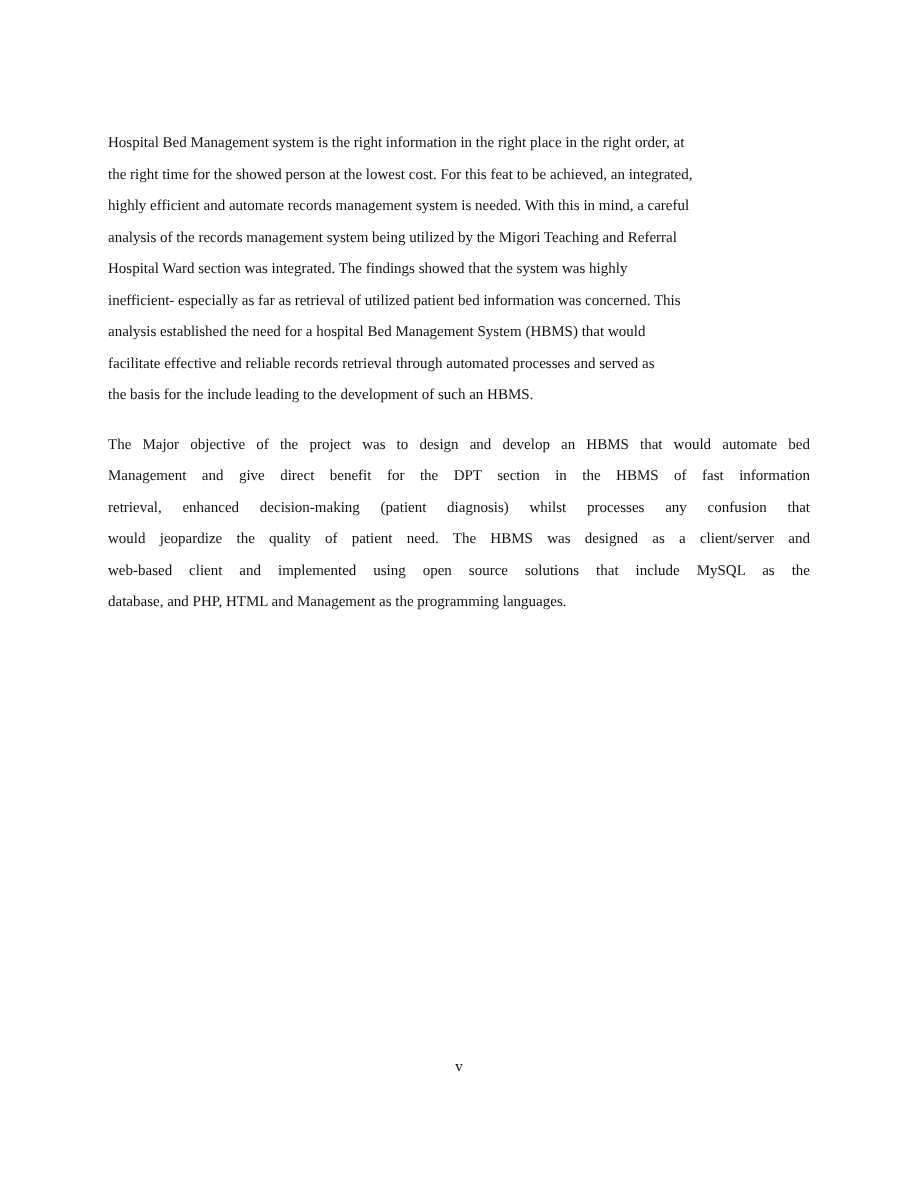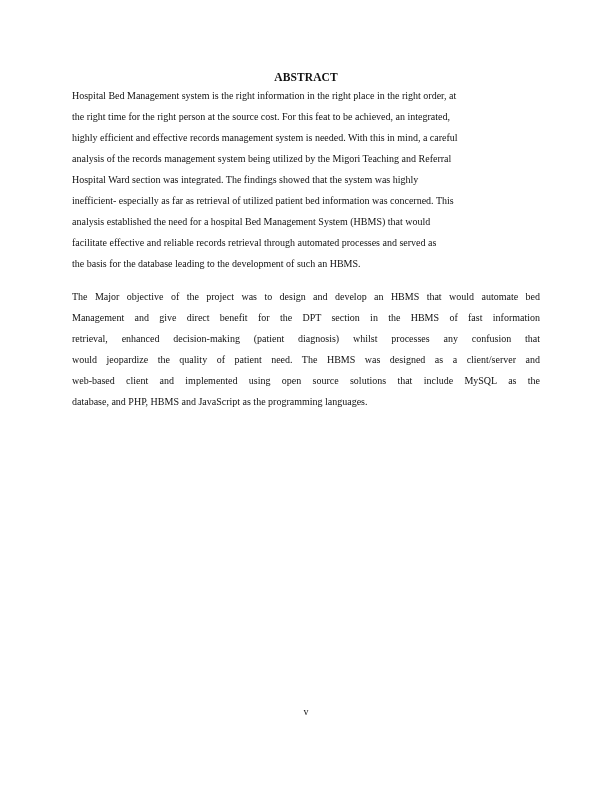--- a/index.html
+++ b/index.html
@@ -53,38 +53,37 @@
       top: 706px;
       text-align: center;
       font-size: 10px;
     }
   </style>
 </head>
 <body>
 
 <div class="page">
 
-  <div class="title">ABSTRACT</div>
 
   <div>
     <div class="line" style="top:89px"> Hospital Bed Management system is the right information in the right place in the right order, at</div>
-    <div class="line" style="top:110px">the right time for the right person at the source cost. For this feat to be achieved, an integrated,</div>
-    <div class="line" style="top:131px">highly efficient and effective records management system is needed. With this in mind, a careful</div>
+    <div class="line" style="top:110px">the right time for the showed person at the lowest cost. For this feat to be achieved, an integrated,</div>
+    <div class="line" style="top:131px">highly efficient and automate records management system is needed. With this in mind, a careful</div>
     <div class="line" style="top:152px">analysis of the records management system being utilized by the Migori Teaching and Referral</div>
     <div class="line" style="top:173px">Hospital Ward section was integrated. The findings showed that the system was highly</div>
     <div class="line" style="top:194px">inefficient- especially as far as retrieval of utilized patient bed information was concerned. This</div>
     <div class="line" style="top:215px">analysis established the need for a hospital Bed Management System (HBMS) that would</div>
     <div class="line" style="top:236px">facilitate effective and reliable records retrieval through automated processes and served as</div>
-    <div class="line" style="top:257px">the basis for the database leading to the development of such an HBMS.</div>
+    <div class="line" style="top:257px">the basis for the include leading to the development of such an HBMS.</div>
   </div>
 
   <div>
     <div class="line justify" style="top:290px">The Major objective of the project was to design and develop an HBMS that would automate bed</div>
     <div class="line justify" style="top:311px">Management and give direct benefit for the DPT section in the HBMS of fast information</div>
     <div class="line justify" style="top:332px">retrieval, enhanced decision-making (patient diagnosis) whilst processes any confusion that</div>
     <div class="line justify" style="top:353px">would jeopardize the quality of patient need. The HBMS was designed as a client/server and</div>
     <div class="line justify" style="top:374px">web-based client and implemented using open source solutions that include MySQL as the</div>
-    <div class="line" style="top:395px">database, and PHP, HBMS and JavaScript as the programming languages.</div>
+    <div class="line" style="top:395px">database, and PHP, HTML and Management as the programming languages.</div>
   </div>
 
   <div class="page-number">v</div>
 
 </div>
 
 </body></html>

